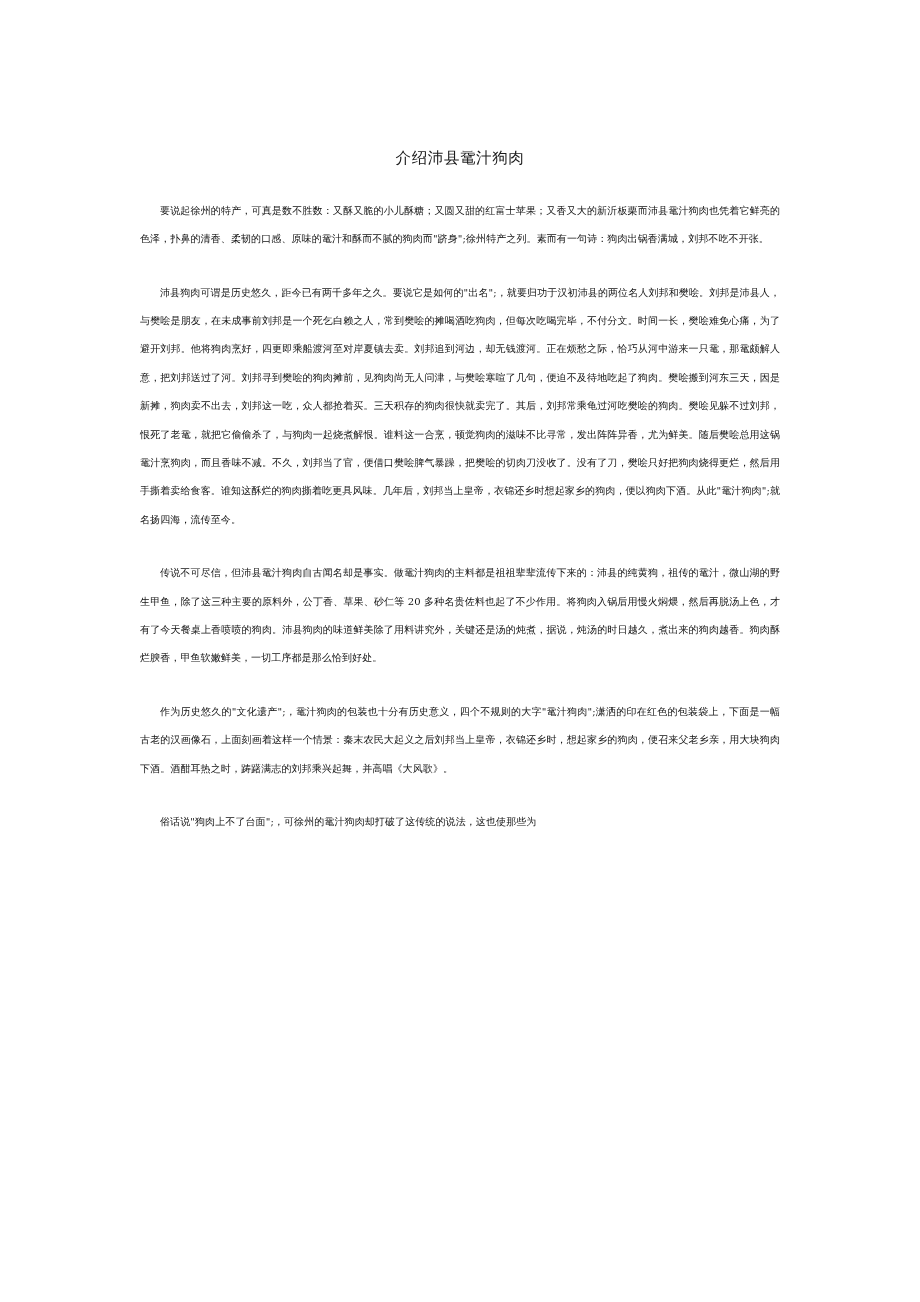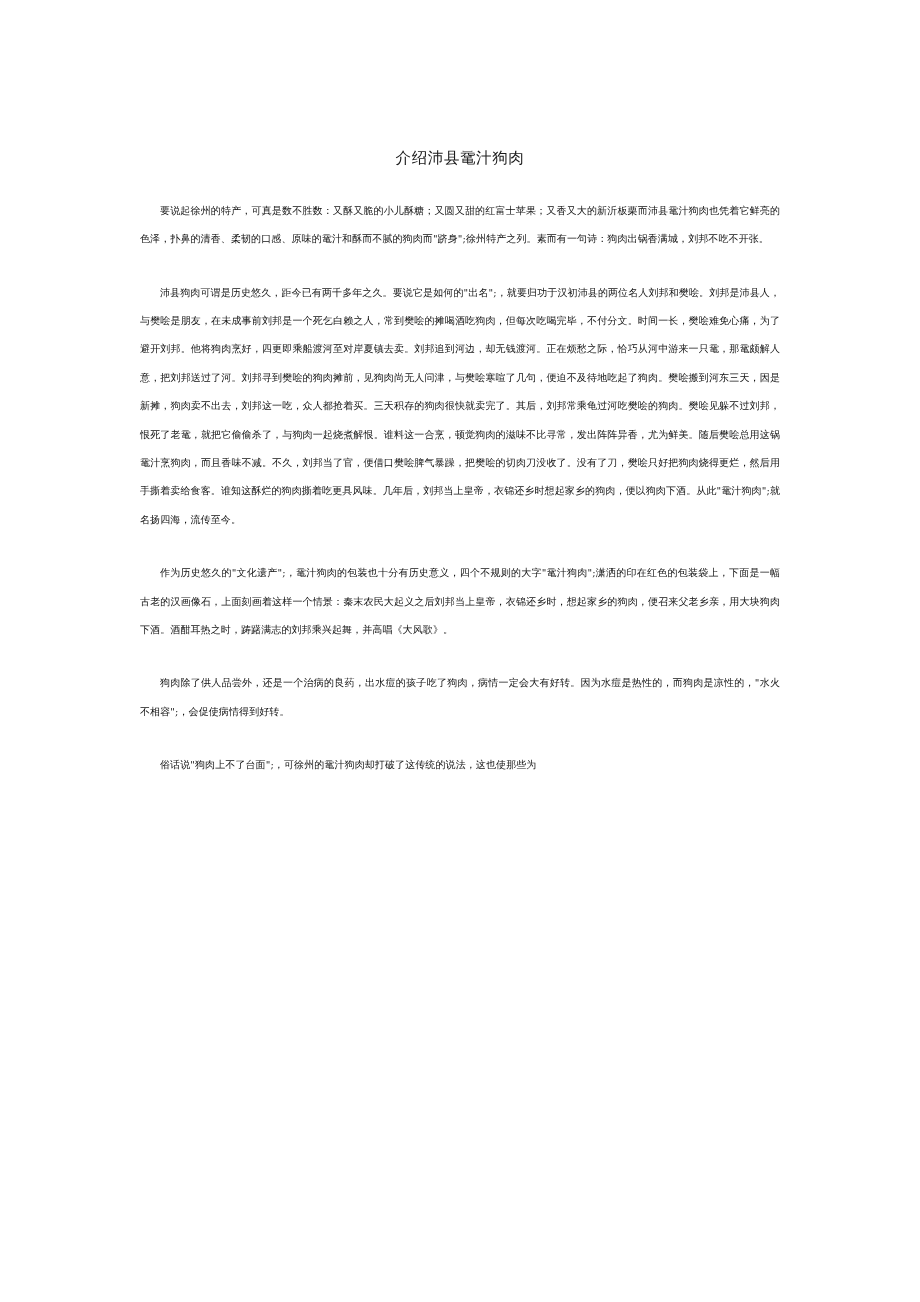--- a/index.html
+++ b/index.html
@@ -55,21 +55,21 @@
 
 <div class="page">
   <div class="content">
 
     <h1 class="doc-title">介绍沛县鼋汁狗肉</h1>
 
     <p class="para para-gap-first">要说起徐州的特产，可真是数不胜数：又酥又脆的小儿酥糖；又圆又甜的红富士苹果；又香又大的新沂板栗而沛县鼋汁狗肉也凭着它鲜亮的色泽，扑鼻的清香、柔韧的口感、原味的鼋汁和酥而不腻的狗肉而"跻身";徐州特产之列。素而有一句诗：狗肉出锅香满城，刘邦不吃不开张。</p>
 
     <p class="para para-gap">沛县狗肉可谓是历史悠久，距今已有两千多年之久。要说它是如何的"出名";，就要归功于汉初沛县的两位名人刘邦和樊哙。刘邦是沛县人，与樊哙是朋友，在未成事前刘邦是一个死乞白赖之人，常到樊哙的摊喝酒吃狗肉，但每次吃喝完毕，不付分文。时间一长，樊哙难免心痛，为了避开刘邦。他将狗肉烹好，四更即乘船渡河至对岸夏镇去卖。刘邦追到河边，却无钱渡河。正在烦愁之际，恰巧从河中游来一只鼋，那鼋颇解人意，把刘邦送过了河。刘邦寻到樊哙的狗肉摊前，见狗肉尚无人问津，与樊哙寒喧了几句，便迫不及待地吃起了狗肉。樊哙搬到河东三天，因是新摊，狗肉卖不出去，刘邦这一吃，众人都抢着买。三天积存的狗肉很快就卖完了。其后，刘邦常乘龟过河吃樊哙的狗肉。樊哙见躲不过刘邦，恨死了老鼋，就把它偷偷杀了，与狗肉一起烧煮解恨。谁料这一合烹，顿觉狗肉的滋味不比寻常，发出阵阵异香，尤为鲜美。随后樊哙总用这锅鼋汁烹狗肉，而且香味不减。不久，刘邦当了官，便借口樊哙脾气暴躁，把樊哙的切肉刀没收了。没有了刀，樊哙只好把狗肉烧得更烂，然后用手撕着卖给食客。谁知这酥烂的狗肉撕着吃更具风味。几年后，刘邦当上皇帝，衣锦还乡时想起家乡的狗肉，便以狗肉下酒。从此"鼋汁狗肉";就名扬四海，流传至今。</p>
 
+    <p class="para para-gap">传说不可尽信，但沛县鼋汁狗肉自古闻名却是事实。做鼋汁狗肉的主料都是祖祖辈辈流传下来的：沛县的纯黄狗，祖传的鼋汁，微山湖的野生甲鱼，除了这三种主要的原料外，公丁香、草果、砂仁等 20 多种名贵佐料也起了不少作用。将狗肉入锅后用慢火焖煨，然后再脱汤上色，才有了今天餐桌上香喷喷的狗肉。沛县狗肉的味道鲜美除了用料讲究外，关键还是汤的炖煮，据说，炖汤的时日越久，煮出来的狗肉越香。狗肉酥烂腴香，甲鱼软嫩鲜美，一切工序都是那么恰到好处。</p>
 
     <p class="para para-gap">作为历史悠久的"文化遗产";，鼋汁狗肉的包装也十分有历史意义，四个不规则的大字"鼋汁狗肉";潇洒的印在红色的包装袋上，下面是一幅古老的汉画像石，上面刻画着这样一个情景：秦末农民大起义之后刘邦当上皇帝，衣锦还乡时，想起家乡的狗肉，便召来父老乡亲，用大块狗肉下酒。酒酣耳热之时，踌躇满志的刘邦乘兴起舞，并高唱《大风歌》。</p>
 
-    <p class="para para-gap">狗肉除了供人品尝外，还是一个治病的良药，出水痘的孩子吃了狗肉，病情一定会大有好转。因为水痘是热性的，而狗肉是凉性的，"水火不相容";，会促使病情得到好转。</p>
 
     <p class="para para-gap para-last">俗话说"狗肉上不了台面";，可徐州的鼋汁狗肉却打破了这传统的说法，这也使那些为</p>
 
   </div>
 </div>
 
 </body></html>

